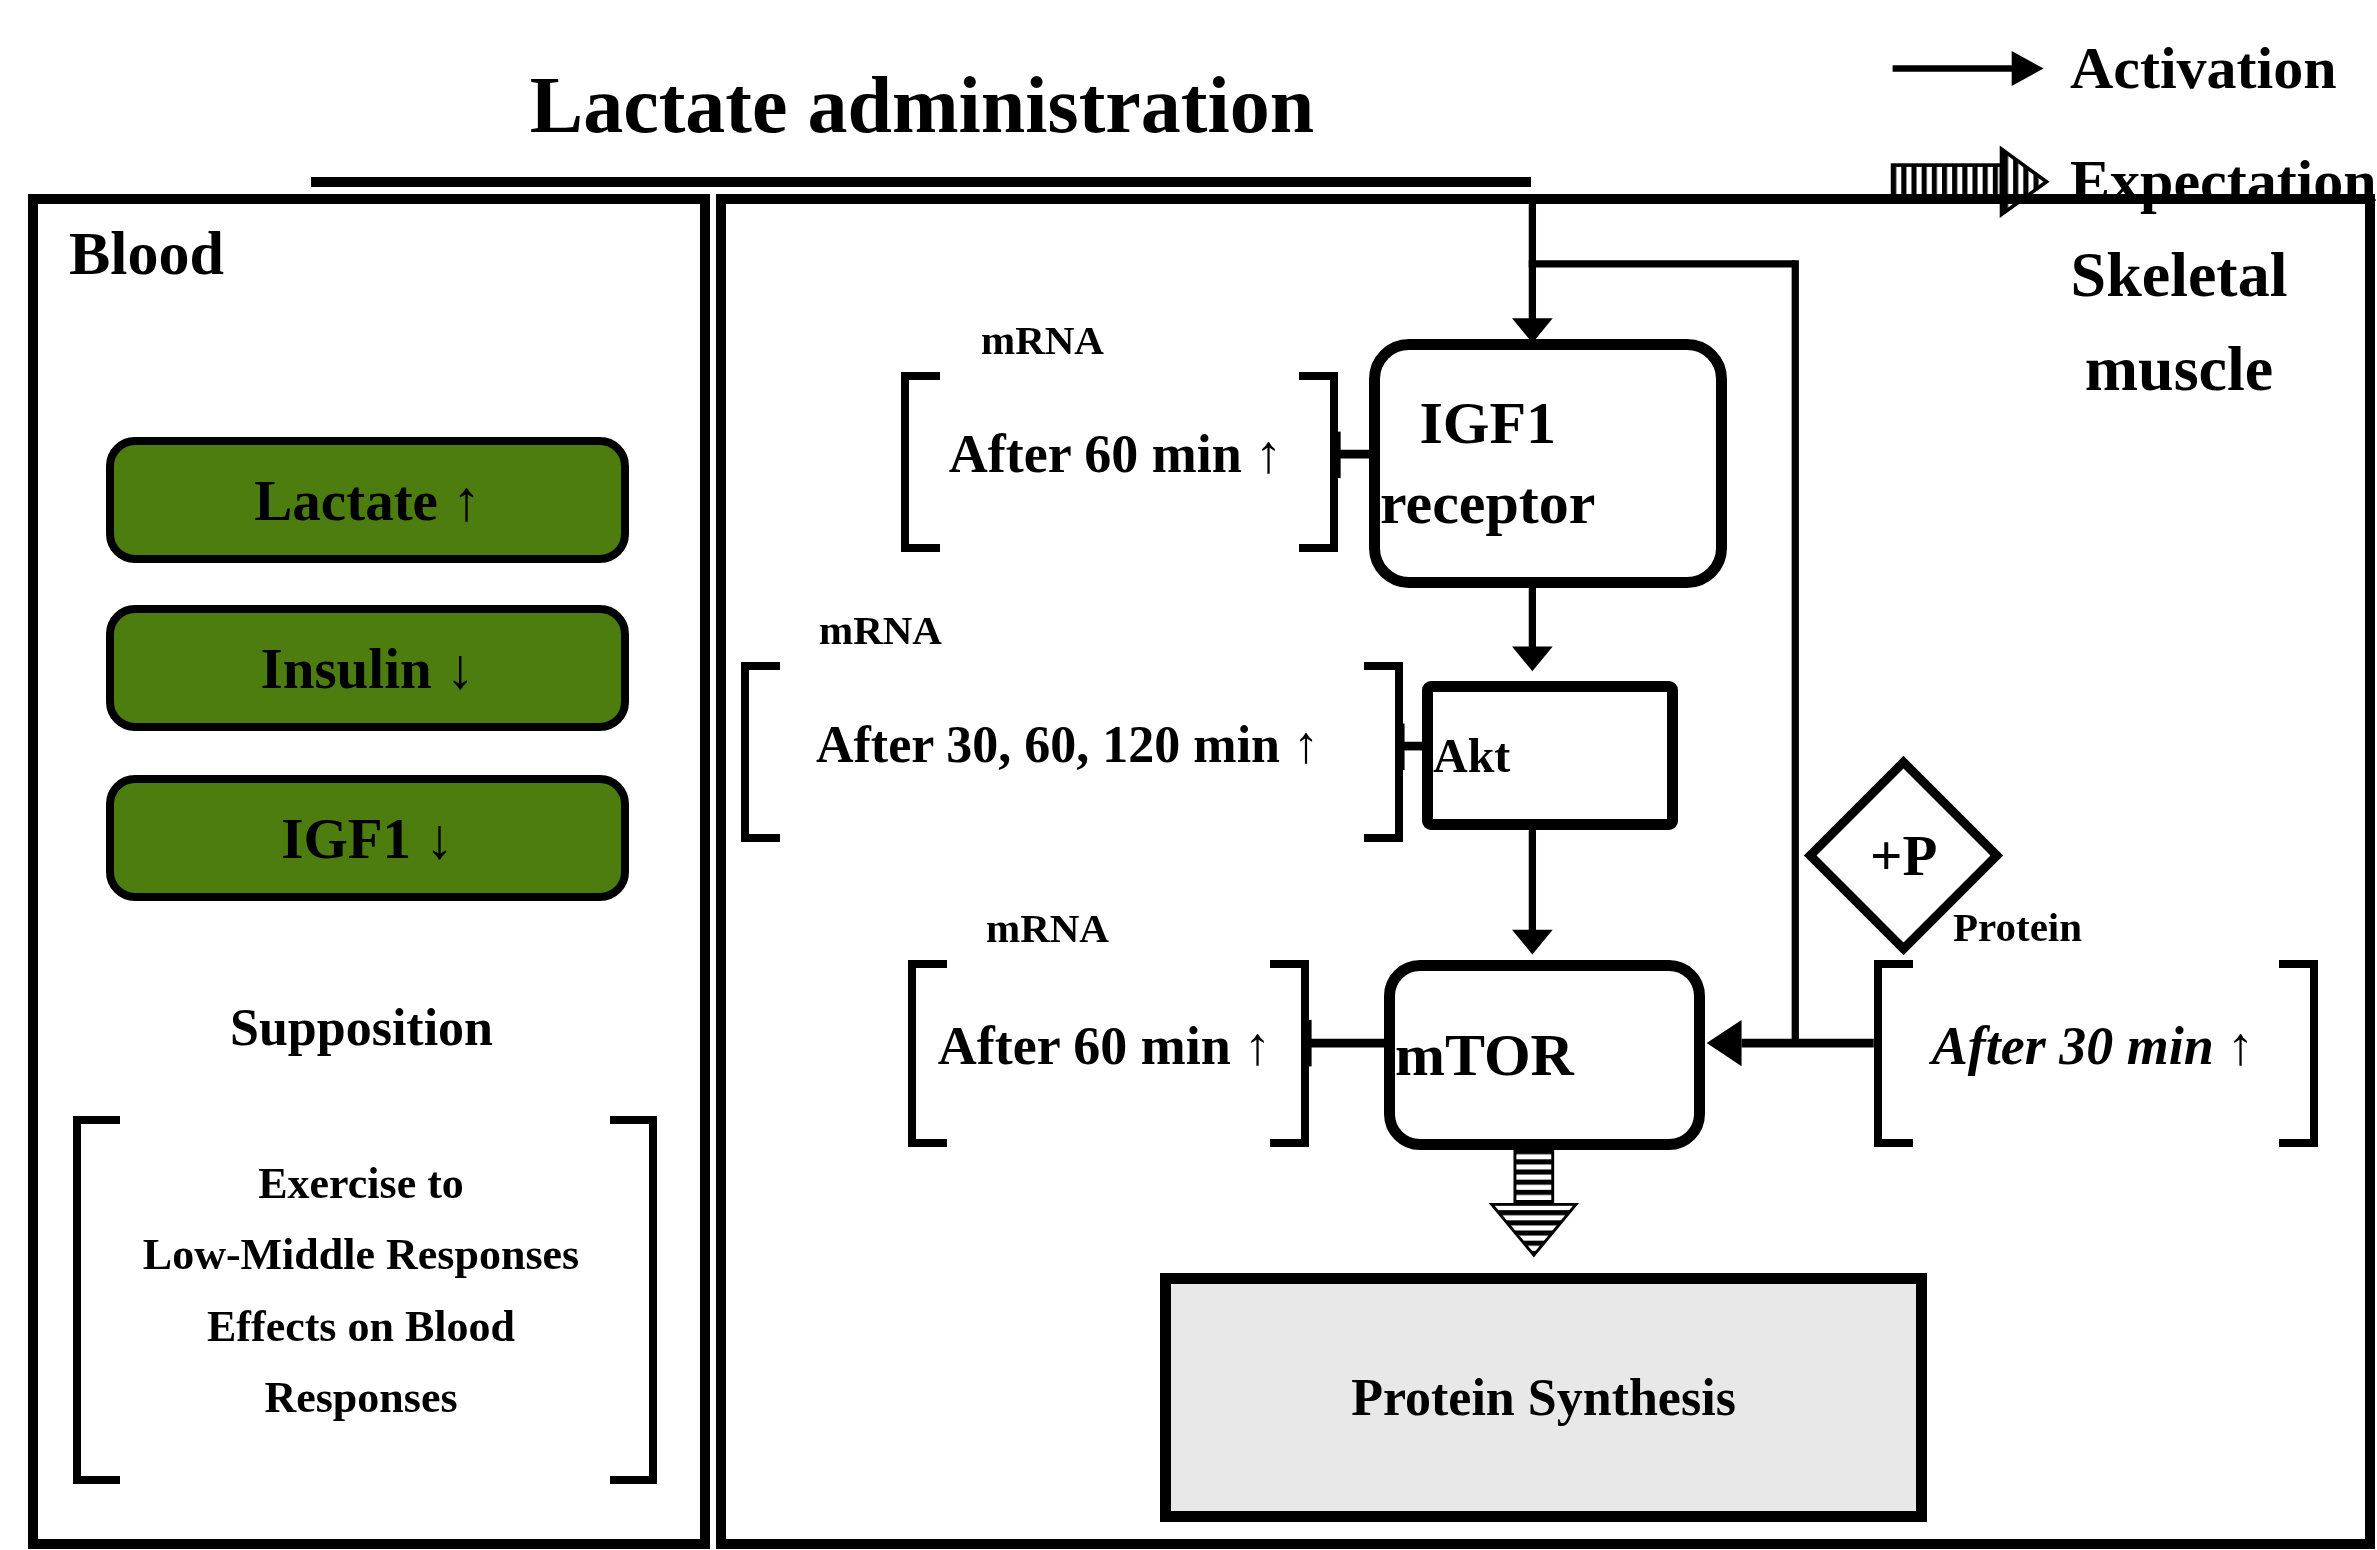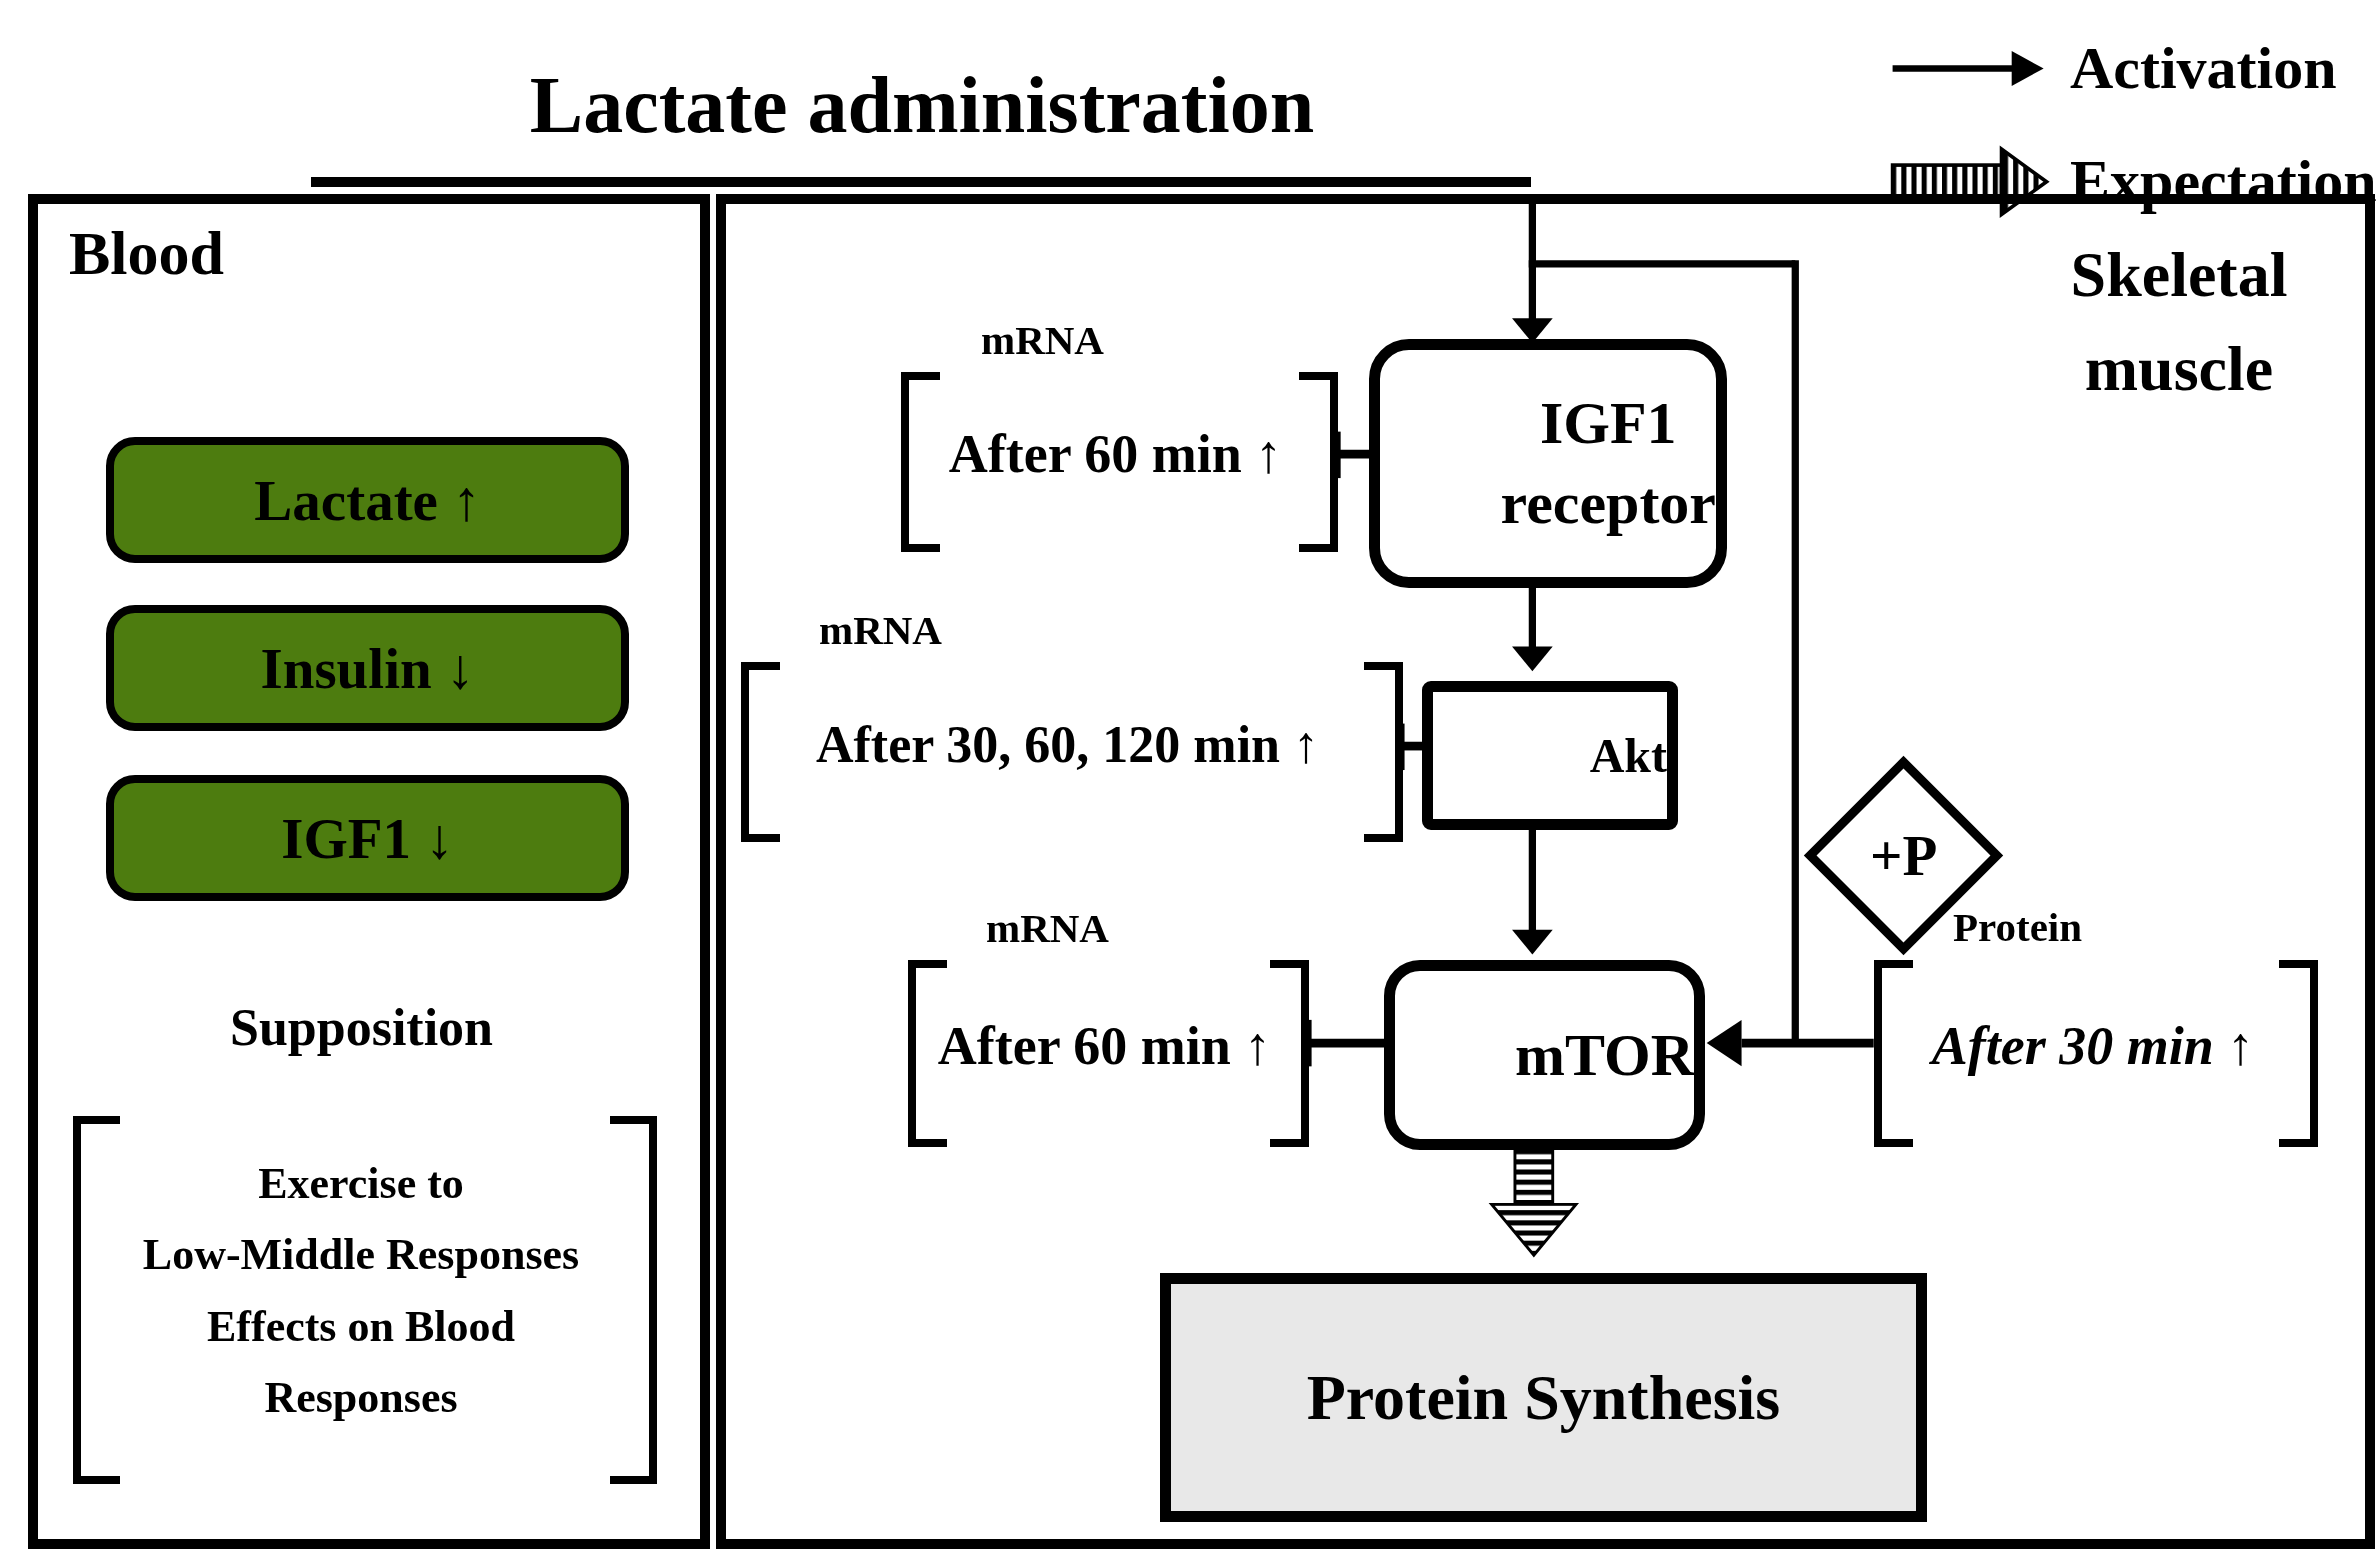--- a/index.html
+++ b/index.html
@@ -38,37 +38,37 @@
   .brk-thick-l { border:8.7px solid #000; border-right:none; }
   .brk-thick-r { border:8.7px solid #000; border-left:none; }
 
   #sup-brk-l { left:73px; top:1116px; width:39px; height:352px; }
   #sup-brk-r { left:610px; top:1116px; width:39px; height:352px; }
 
   #muscle-title { left:2012px; top:228px; width:334px; text-align:center; font-size:64px; line-height:1.47; }
 
   .node {
     position:absolute; border:11px solid #000; border-radius:40px; background:#fff;
-    display:flex; align-items:center; justify-content:flex-end; text-align:center;
+    display:flex; align-items:center; justify-content:flex-start; text-align:center;
   }
   #igf1r { left:1369px; top:339px; width:336px; height:227px; font-size:60px; line-height:1.32; }
   #akt   { left:1422px; top:681px; width:234px; height:127px; font-size:48px; border-radius:9px; }
   #mtor  { left:1384px; top:960px; width:299px; height:168px; font-size:60px; border-radius:36px; }
 
   #phospho {
     position:absolute; left:1833px; top:785px; width:141px; height:141px;
     box-sizing:border-box; border:9.4px solid #000; background:#fff;
     transform:rotate(45deg); display:flex; align-items:center; justify-content:center;
   }
   #phospho span { transform:rotate(-45deg); font-size:57px; }
 
   #synthesis {
     position:absolute; left:1160px; top:1273px; width:745px; height:227px;
     border:11.6px solid #000; background:#e8e8e8;
-    display:flex; align-items:center; justify-content:center; font-size:64px;
+    display:flex; align-items:center; justify-content:center; font-size:52px;
   }
 
   .ann-sup  { position:absolute; font-size:41px; line-height:1; }
   .ann-text { position:absolute; display:flex; align-items:center; justify-content:center; text-align:center; font-size:54px; }
 
   #ann-igf1-sup  { left:981px; top:320px; }
   #brk-igf1-l    { left:901px; top:372px; width:30.5px; height:164px; }
   #brk-igf1-r    { left:1299px; top:372px; width:30.5px; height:164px; }
   #ann-igf1-text { left:917px; top:372px; width:397px; height:164px; }
 

